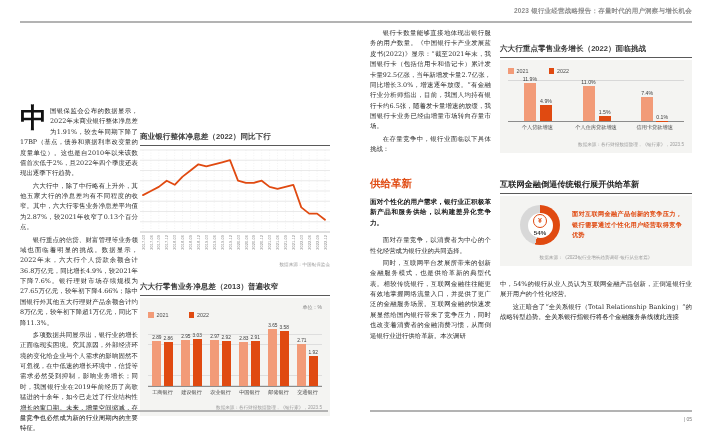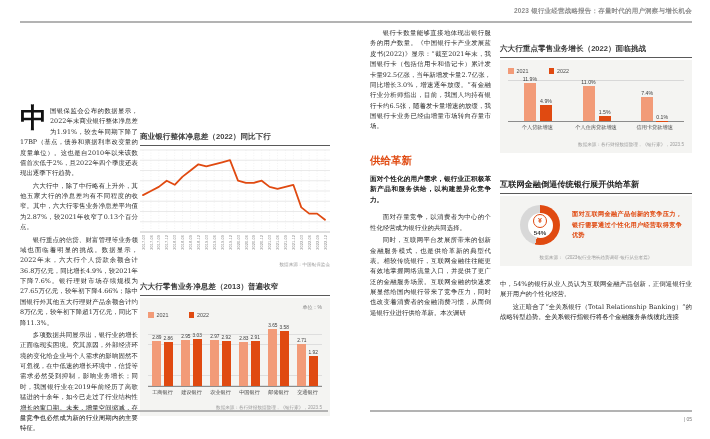--- a/index.html
+++ b/index.html
@@ -232,20 +232,21 @@
           <div class="bar-cat">邮储银行</div>
           <div class="bar-cat">交通银行</div>
         </div>
       <div class="chart-source">数据来源：各行财报数据整理，《银行家》，2023.5</div>
     </div>
   </section>
 </div>
 
 <div class="col col-mid">
   <p class="body indent">银行卡数量能够直接地体现出银行服务的用户数量。《中国银行卡产业发展蓝皮书(2022)》显示：“截至2021年末，我国银行卡（包括信用卡和借记卡）累计发卡量92.5亿张，当年新增发卡量2.7亿张，同比增长3.0%，增速逐年放缓。”有金融行业分析师指出，目前，我国人均持有银行卡约6.5张，随着发卡量增速的放缓，我国银行卡业务已经由增量市场转向存量市场。</p>
+  <p class="body indent">在存量竞争中，银行业面临以下具体挑战：</p>
   <h2 class="section-heading">供给革新</h2>
   <p class="section-subtitle">面对个性化的用户需求，银行业正积极革新产品和服务供给，以构建差异化竞争力。</p>
   <p class="body indent">面对存量竞争，以消费者为中心的个性化经营成为银行业的共同选择。</p>
   <p class="body indent">同时，互联网平台发展所带来的创新金融服务模式，也是供给革新的典型代表。相较传统银行，互联网金融往往能更有效地掌握网络流量入口，并提供了更广泛的金融服务场景。互联网金融的快速发展显然给国内银行带来了竞争压力，同时也改变着消费者的金融消费习惯，从而倒逼银行业进行供给革新。本次调研</p>
 </div>
 
 <div class="col col-right">
 
   <section id="chart-bars-2">
     <h3 class="chart-title">六大行重点零售业务增长（2022）面临挑战</h3>

